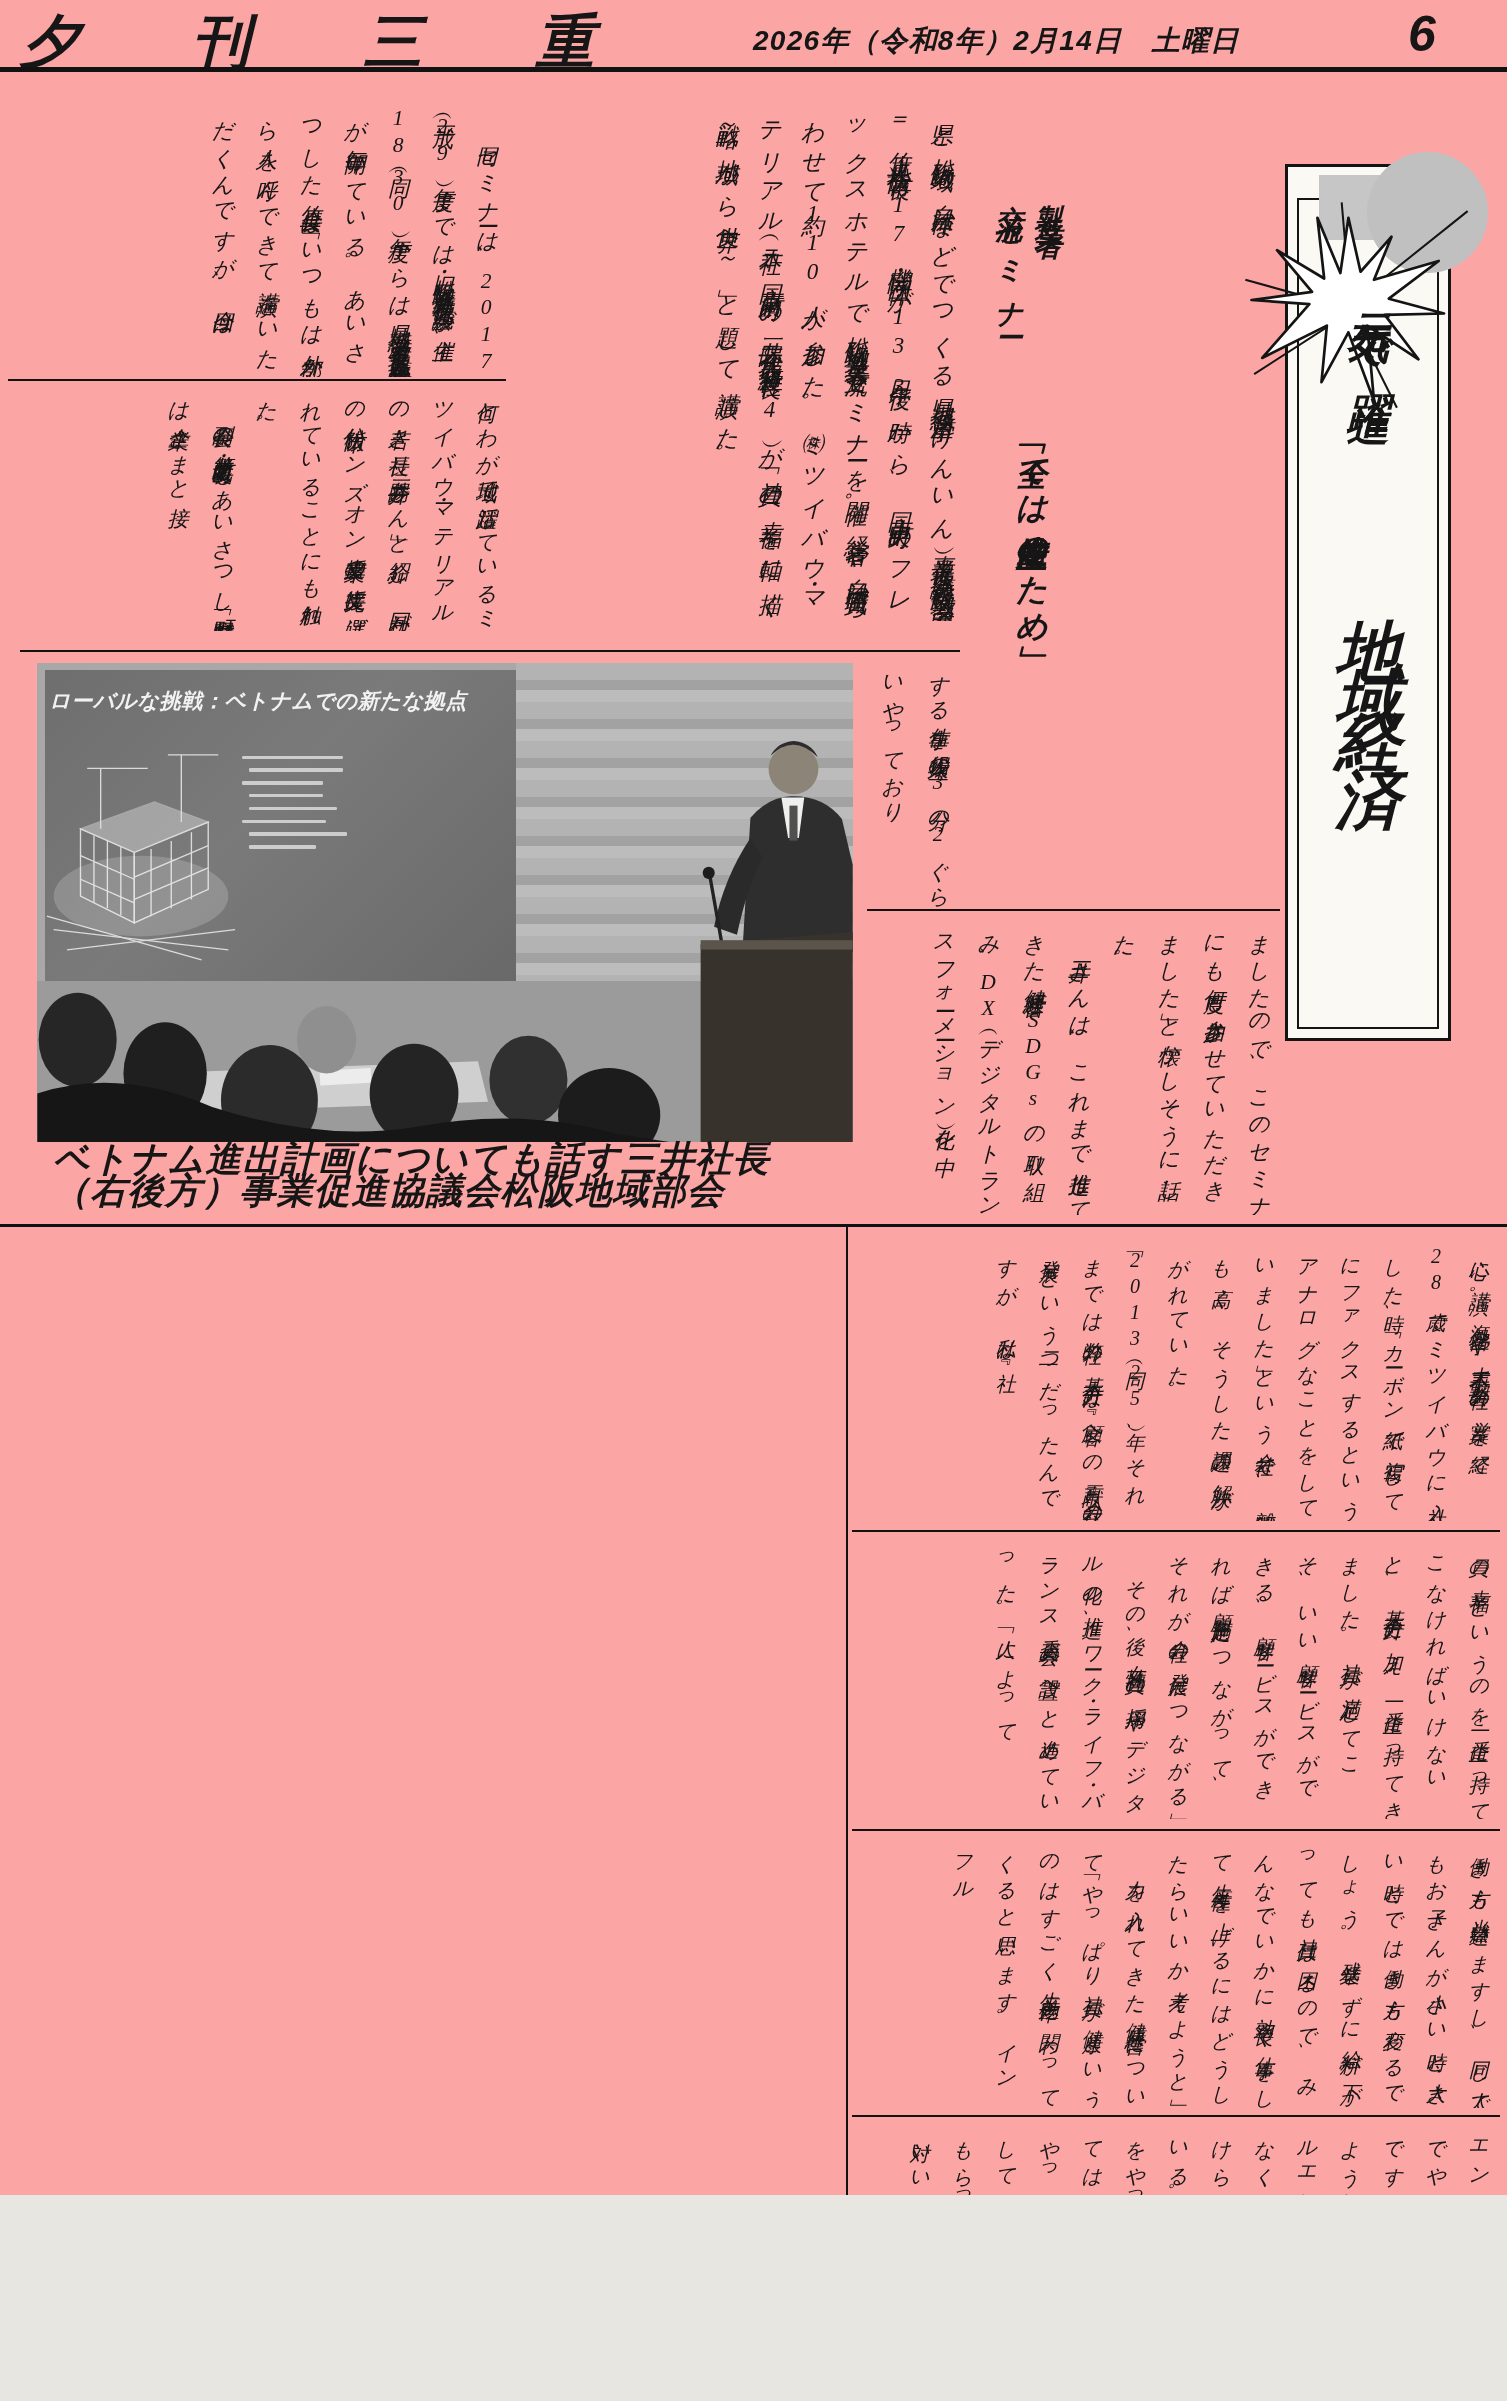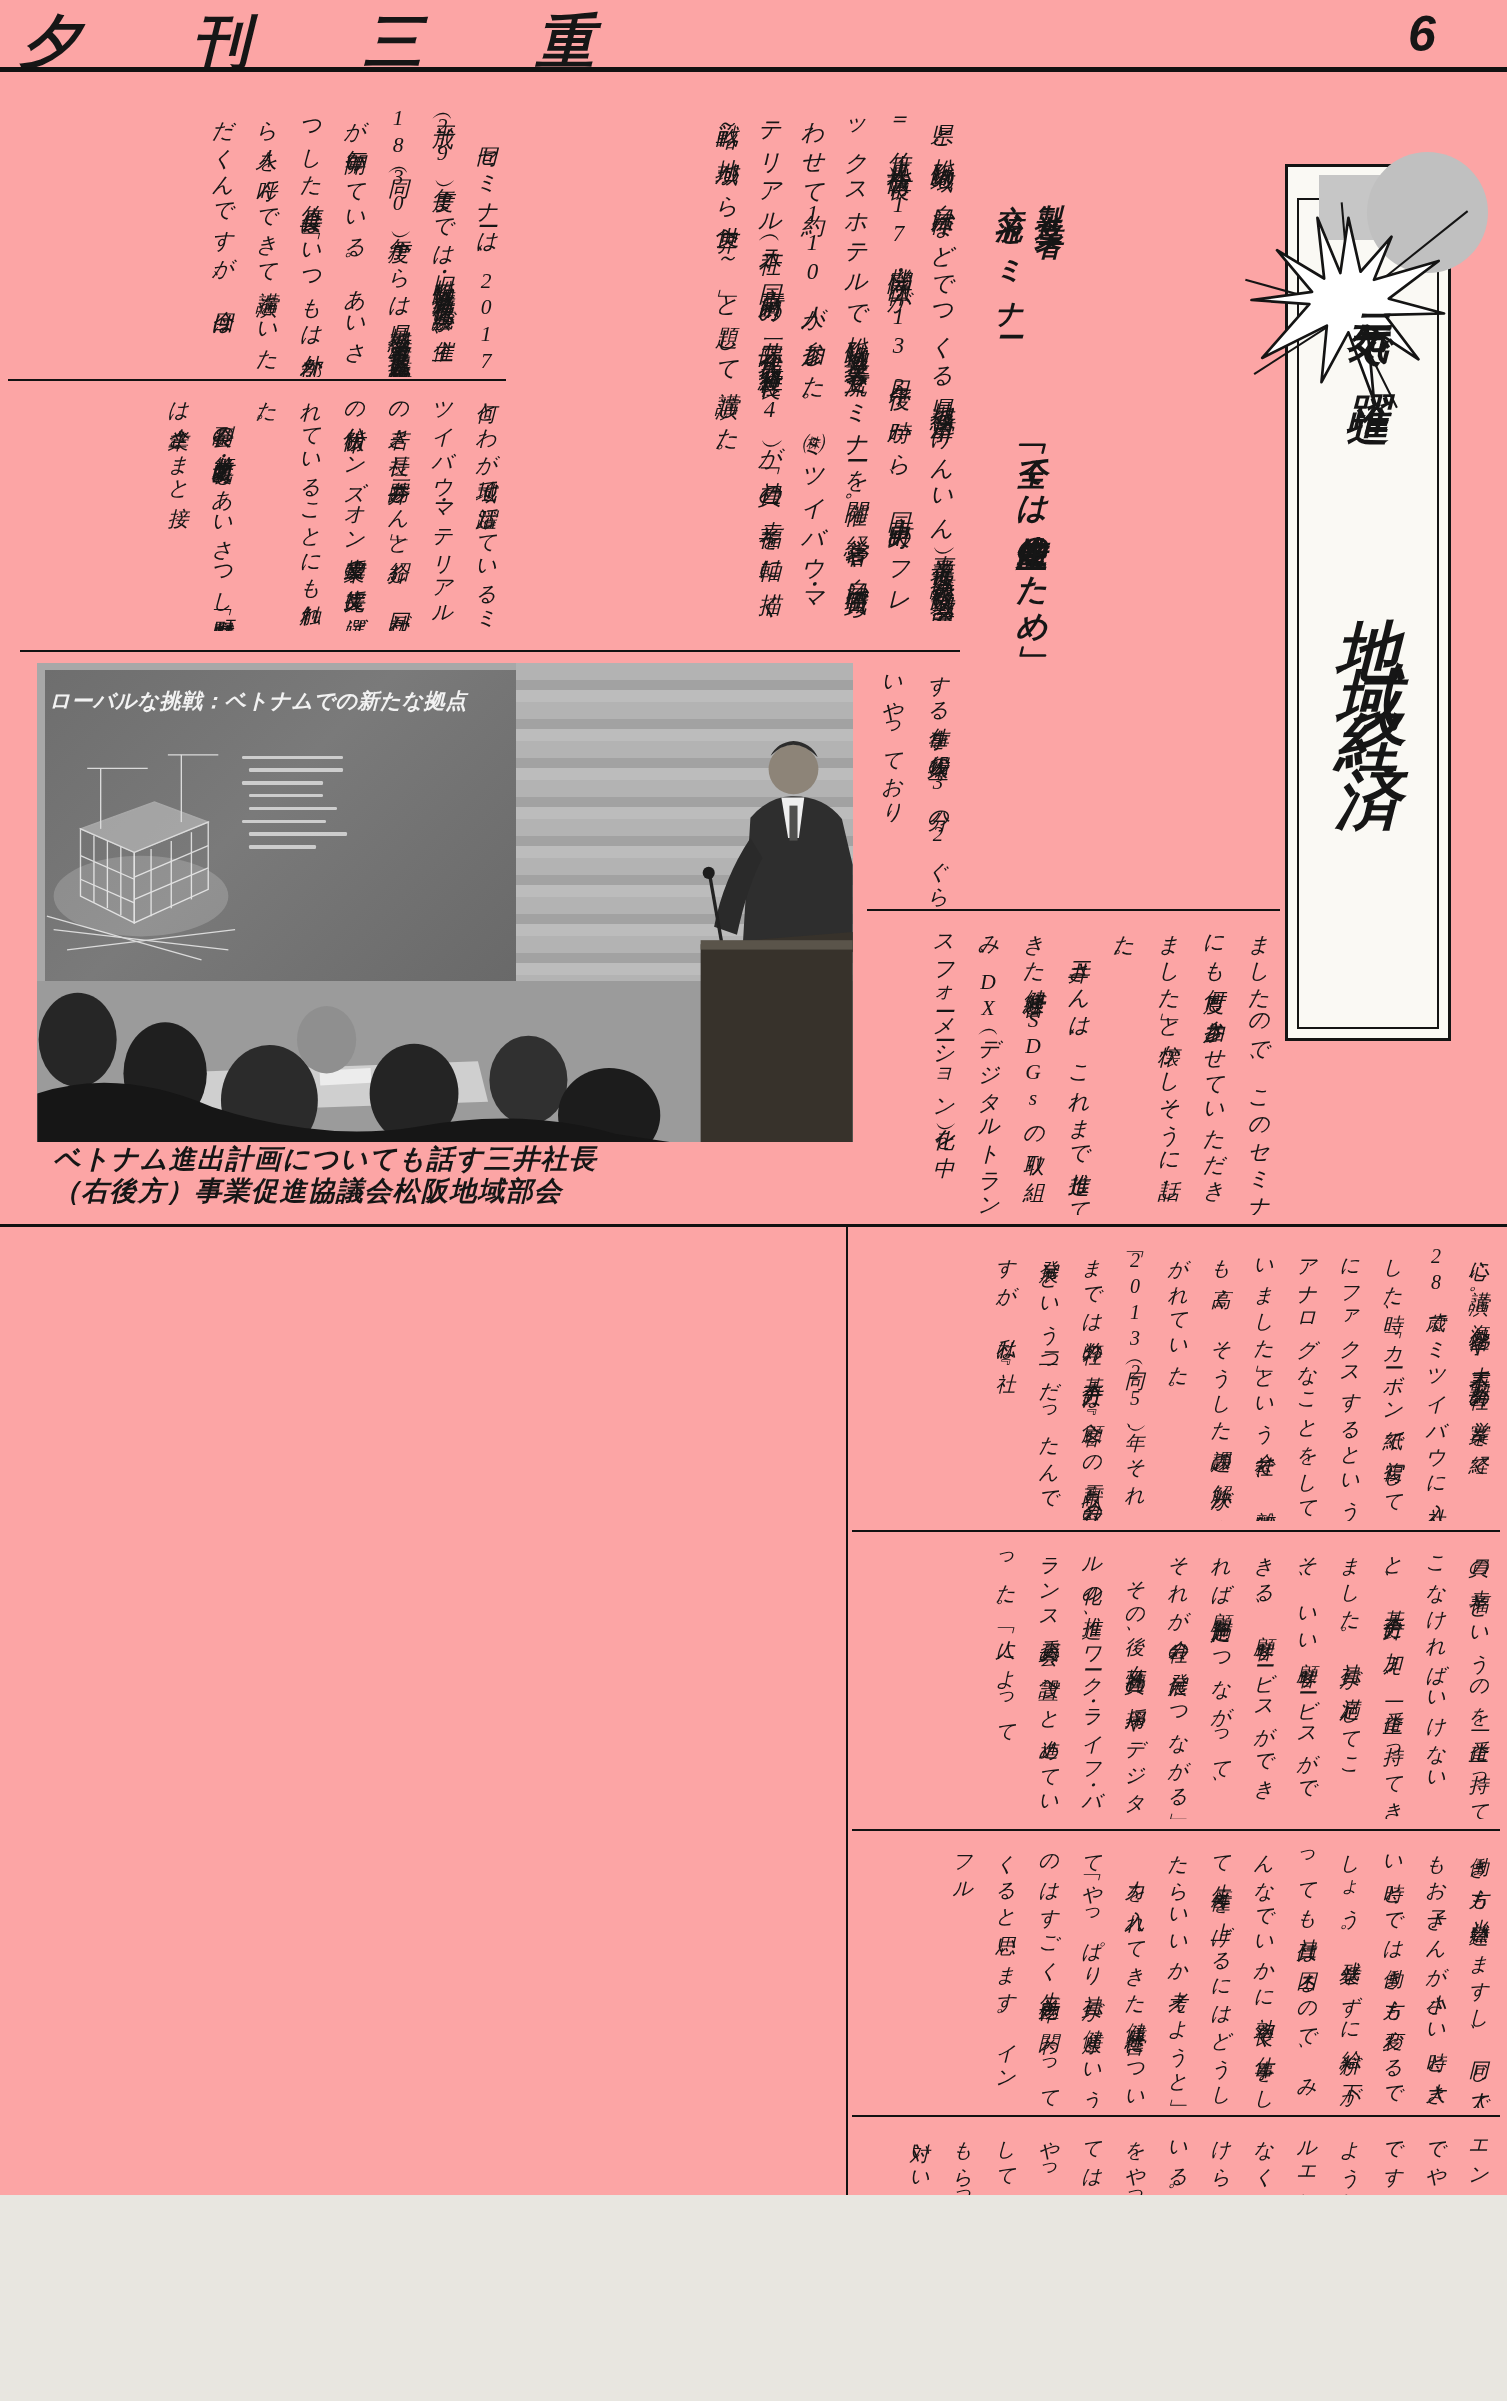--- a/index.html
+++ b/index.html
@@ -116,30 +116,31 @@
   .photo-wall{
     position:absolute;left:479px;top:0;right:0;height:318px;
     background:repeating-linear-gradient(180deg,#b3b3b3 0 17.5px,#a2a2a2 17.5px 27px,#bcbcbc 27px 39px);
   }
   .photo-floor{position:absolute;left:0;top:318px;right:0;bottom:0;background:#9b9b9b;}
   .photo-svg{position:absolute;left:0;top:0;}
   
   .caption{
     position:absolute;left:53px;top:1143px;width:759px;
     font-family:"Liberation Sans","DejaVu Sans",sans-serif;
-    font-weight:bold;font-size:27px;line-height:32px;letter-spacing:1.3px;
+    font-weight:bold;font-size:36px;line-height:32px;letter-spacing:1.3px;
   }
   .caption .cap3{display:block;text-align:right;}
 </style>
 </head>
 <body>
 
 <div class="page">
 
   <div class="masthead">夕刊三重</div>
+  <div class="dateline">2026年（令和8年）2月14日　土曜日</div>
   <div class="pagenum">6</div>
   <div class="rule" style="left:0;top:67px;width:1507px;height:4.7px;"></div>
 
   <div class="badge-outer">
     <div class="badge-gray-square"></div>
     <div class="badge-gray-circle"></div>
     <div class="badge-inner"></div>
     <svg class="badge-star" viewBox="0 0 340 340">
       <line x1="170" y1="150" x2="335" y2="18" stroke="#141414" stroke-width="3"></line>
       <line x1="150" y1="160" x2="5" y2="120" stroke="#141414" stroke-width="3"></line>

